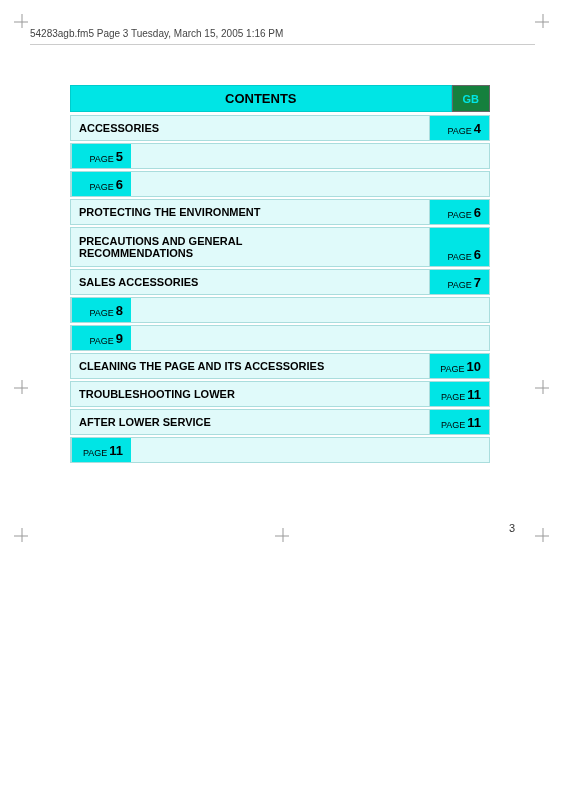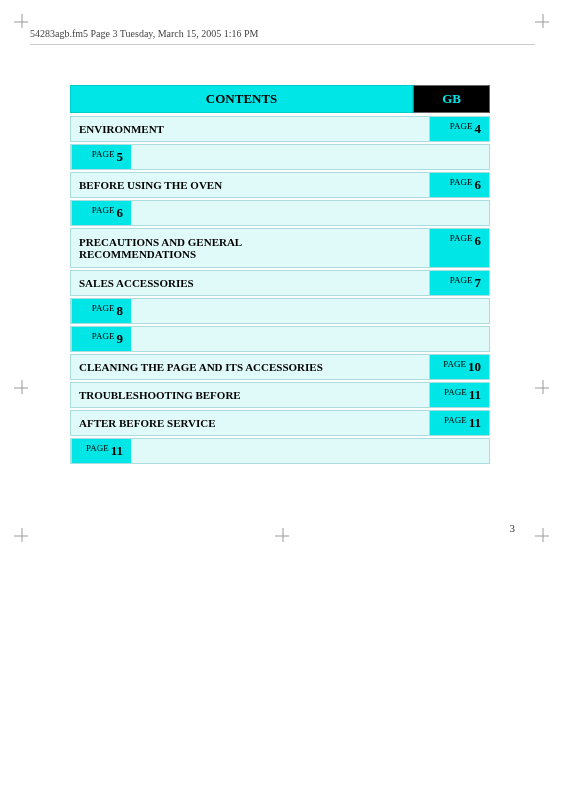--- a/index.html
+++ b/index.html
@@ -11,21 +11,20 @@
       font-family: Arial, Helvetica, sans-serif;
       position: relative;
       overflow: hidden;
     }
 
     .page {
       width: 565px;
       height: 572px;
       background: #fff;
       position: relative;
-      font-family: Liberation Serif, serif;
     }
 
     
     .header-line {
       position: absolute;
       top: 28px;
       left: 30px;
       right: 30px;
       font-size: 10px;
       color: #333;
@@ -81,25 +80,25 @@
       background: #00e5e5;
       flex: 1;
       text-align: center;
       font-weight: bold;
       font-size: 13px;
       padding: 5px 8px;
       color: #000;
       border: 1px solid #00cccc;
     }
     .gb-badge {
-      background: #000000;
+      background: #15803d;
       color: #00e5e5;
       font-weight: bold;
-      font-size: 13px;
-      padding: 5px 28px;
+      font-size: 11px;
+      padding: 5px 10px;
       display: flex;
       align-items: center;
       justify-content: center;
       border: 1px solid #666;
       min-width: 38px;
     }
 
     
     .toc-row {
       display: flex;
@@ -123,21 +122,21 @@
     }
     .toc-label.two-line {
       flex-direction: column;
       align-items: flex-start;
       justify-content: center;
     }
     .toc-page {
       background: #00e5e5;
       min-width: 60px;
       display: flex;
-      align-items: flex-start;
+      align-items: flex-end;
       justify-content: flex-end;
       padding: 4px 8px;
       font-size: 10px;
       color: #000;
       border-left: 1px solid #aadddd;
       white-space: nowrap;
     }
     .toc-page .page-num {
       font-weight: bold;
       font-size: 13px;
@@ -192,40 +191,40 @@
 
   <div class="content">
 
     <div class="contents-header">
       <div class="contents-title">CONTENTS</div>
       <div class="gb-badge">GB</div>
     </div>
 
     <div id="toc-container">
         <div class="toc-row">
-          <div class="toc-label">ENVIRONMENT</div>
+          <div class="toc-label">ACCESSORIES</div>
           <div class="toc-page">
             <span class="page-word">PAGE</span>
             <span class="page-num">4</span>
           </div>
         </div>
         <div class="toc-row">
           <div class="toc-page">
             <span class="page-word">PAGE</span>
             <span class="page-num">5</span>
           </div>
         </div>
         <div class="toc-row">
-          <div class="toc-label">BEFORE USING THE OVEN</div>
           <div class="toc-page">
             <span class="page-word">PAGE</span>
             <span class="page-num">6</span>
           </div>
         </div>
         <div class="toc-row">
+          <div class="toc-label">PROTECTING THE ENVIRONMENT</div>
           <div class="toc-page">
             <span class="page-word">PAGE</span>
             <span class="page-num">6</span>
           </div>
         </div>
         <div class="toc-row double-line">
           <div class="toc-label two-line">
             <span>PRECAUTIONS AND GENERAL</span>
             <span>RECOMMENDATIONS</span>
           </div>
@@ -254,28 +253,28 @@
           </div>
         </div>
         <div class="toc-row">
           <div class="toc-label">CLEANING THE PAGE AND ITS ACCESSORIES</div>
           <div class="toc-page">
             <span class="page-word">PAGE</span>
             <span class="page-num">10</span>
           </div>
         </div>
         <div class="toc-row">
-          <div class="toc-label">TROUBLESHOOTING BEFORE</div>
+          <div class="toc-label">TROUBLESHOOTING LOWER</div>
           <div class="toc-page">
             <span class="page-word">PAGE</span>
             <span class="page-num">11</span>
           </div>
         </div>
         <div class="toc-row">
-          <div class="toc-label">AFTER BEFORE SERVICE</div>
+          <div class="toc-label">AFTER LOWER SERVICE</div>
           <div class="toc-page">
             <span class="page-word">PAGE</span>
             <span class="page-num">11</span>
           </div>
         </div>
         <div class="toc-row">
           <div class="toc-page">
             <span class="page-word">PAGE</span>
             <span class="page-num">11</span>
           </div>

